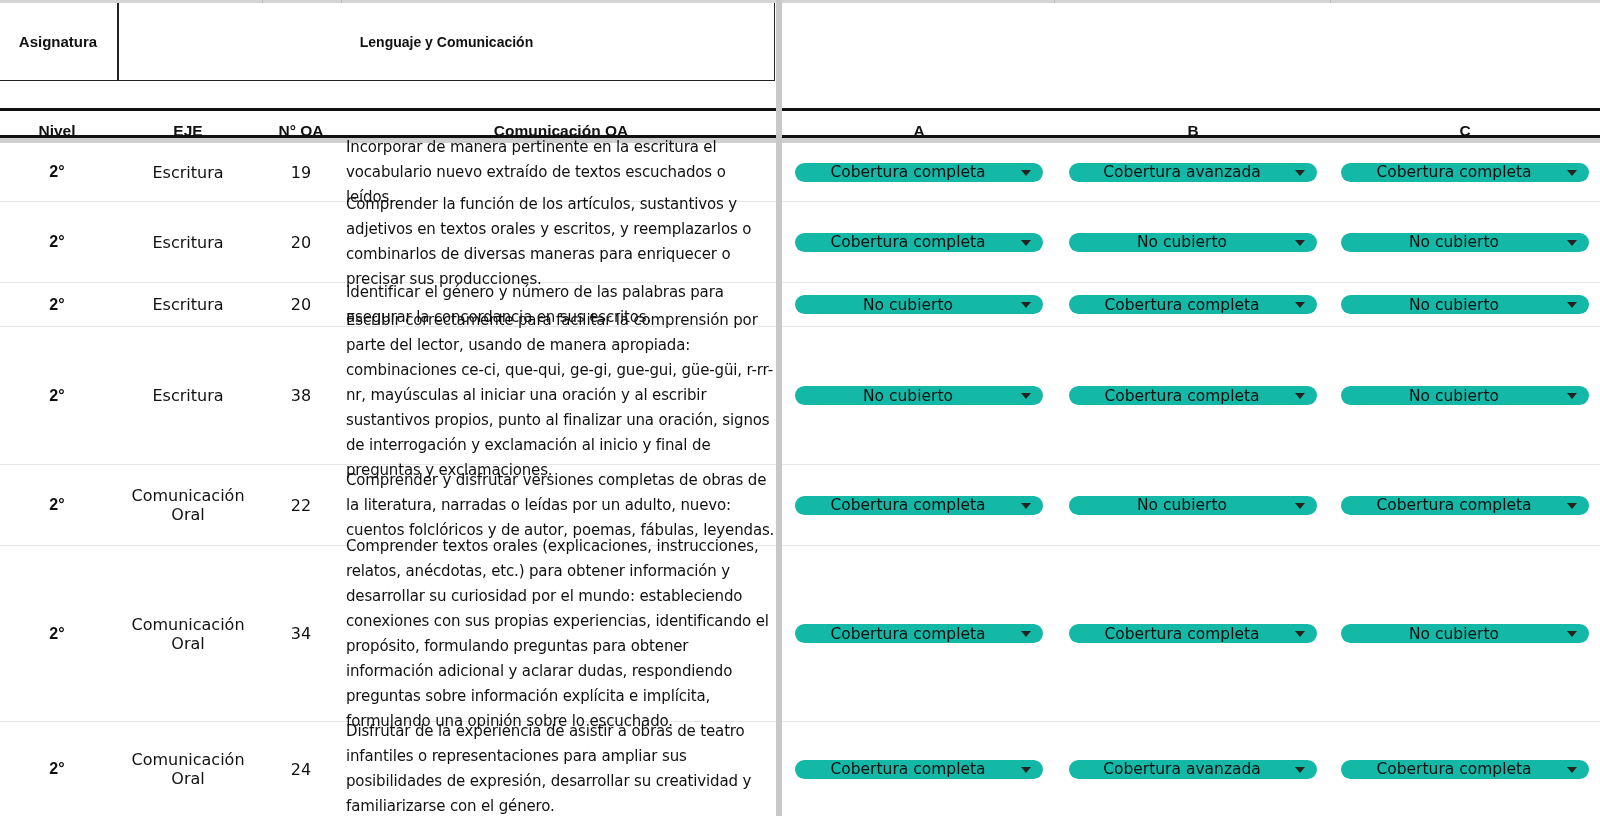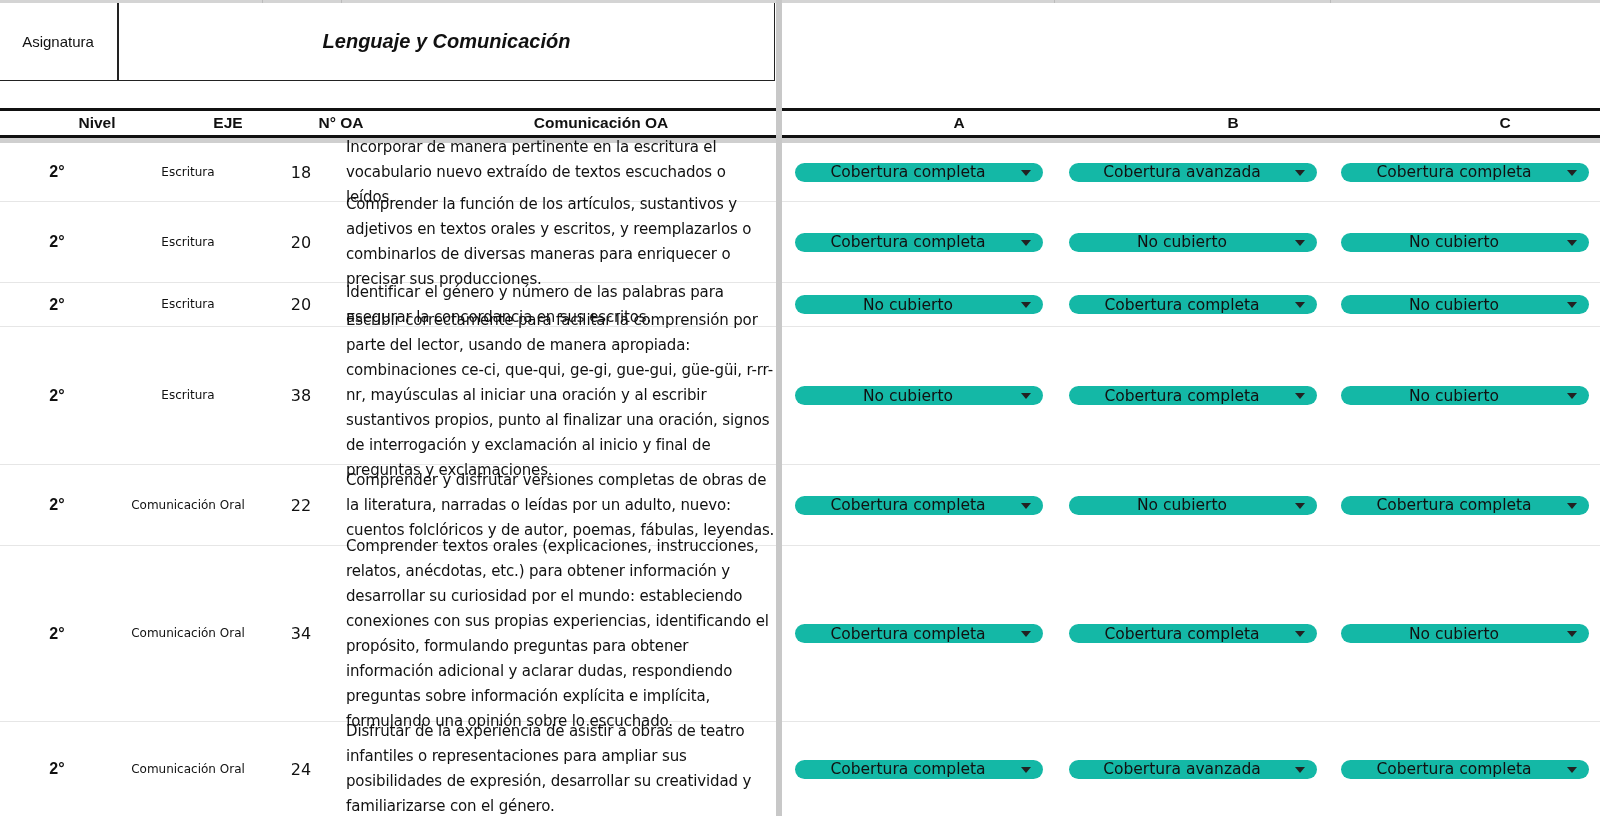--- a/index.html
+++ b/index.html
@@ -12,44 +12,44 @@
   .topline .tick { position: absolute; top: 0; width: 1px; height: 3px; background: #bbb; }
 
   
   .asig-box {
     position: absolute; left: -2px; top: 3px; width: 777px; height: 78px;
     border: 1px solid #222; border-top: none; box-sizing: border-box;
     display: flex;
   }
   .asig-label {
     width: 118px; border-right: 2px solid #222; display: flex; align-items: center; justify-content: center;
-    font-weight: normal; font-size: 15px; font-family: "Liberation Sans", sans-serif;
+    font-weight: bold; font-size: 15px; font-family: "Liberation Sans", sans-serif;
   }
   .asig-value {
     flex: 1; display: flex; align-items: center; justify-content: center;
-    font-weight: bold; font-size: 20px; font-family: "Liberation Sans", sans-serif; font-style: italic;
+    font-weight: bold; font-size: 14px; font-family: "Liberation Sans", sans-serif;
   }
 
   
   .col-header {
     position: absolute; left: 0; top: 108px; width: 1600px; height: 30px;
     border-top: 3px solid #111; border-bottom: 3px solid #111; box-sizing: border-box;
     font-weight: bold; font-size: 15.5px; font-family: "Liberation Sans", sans-serif;
   }
-  .col-header .h { position: absolute; top: 0; height: 28px; line-height: 24px; text-align: center; padding-left: 40px; }
+  .col-header .h { position: absolute; top: 8px; height: 28px; line-height: 24px; text-align: center; }
   .gray-band { position: absolute; left: 0; top: 138px; width: 1600px; height: 5px; background: #cfcfcf; }
 
   
   .freeze { position: absolute; left: 776px; top: 0; width: 6px; height: 816px; background: #c8c8c8; z-index: 5; }
 
   
   .row { position: absolute; left: 0; width: 1600px; border-bottom: 1px solid #e6e6e6; box-sizing: border-box; }
   .cell { position: absolute; top: 0; bottom: 0; display: flex; align-items: center; justify-content: center; text-align: center; }
   .c-nivel { left: 0; width: 114px; font-weight: bold; font-size: 16px; font-family: "Liberation Sans", sans-serif; }
-  .c-eje { left: 114px; width: 148px; font-size: 12px; line-height: 19px; }
+  .c-eje { left: 114px; width: 148px; font-size: 16px; line-height: 19px; }
   .c-num { left: 262px; width: 78px; font-size: 16px; }
   .c-desc {
     left: 346px; width: 430px; justify-content: flex-start; text-align: left;
     font-size: 15px; line-height: 25px; letter-spacing: -0.15px; align-items: center;
   }
   .c-desc span { display: block; }
   .c-a { left: 782px; width: 274px; }
   .c-b { left: 1056px; width: 274px; }
   .c-c { left: 1330px; width: 270px; }
 
@@ -94,21 +94,21 @@
 
 <div id="rows">
     <div class="row" style="top: 143px; height: 59px;">
     <div class="cell c-nivel">
         <span>2°</span>
       </div>
     <div class="cell c-eje">
         <span style="max-width: 120px;">Escritura</span>
       </div>
     <div class="cell c-num">
-        <span>18</span>
+        <span>19</span>
       </div>
     <div class="cell c-desc">
         <span>Incorporar de manera pertinente en la escritura el vocabulario nuevo extraído de textos escuchados o leídos.</span>
       </div>
     <div class="cell c-a">
       <div class="chip">
         <span class="lbl">Cobertura completa</span>
         <span class="arrow"></span>
       </div>
     </div>

